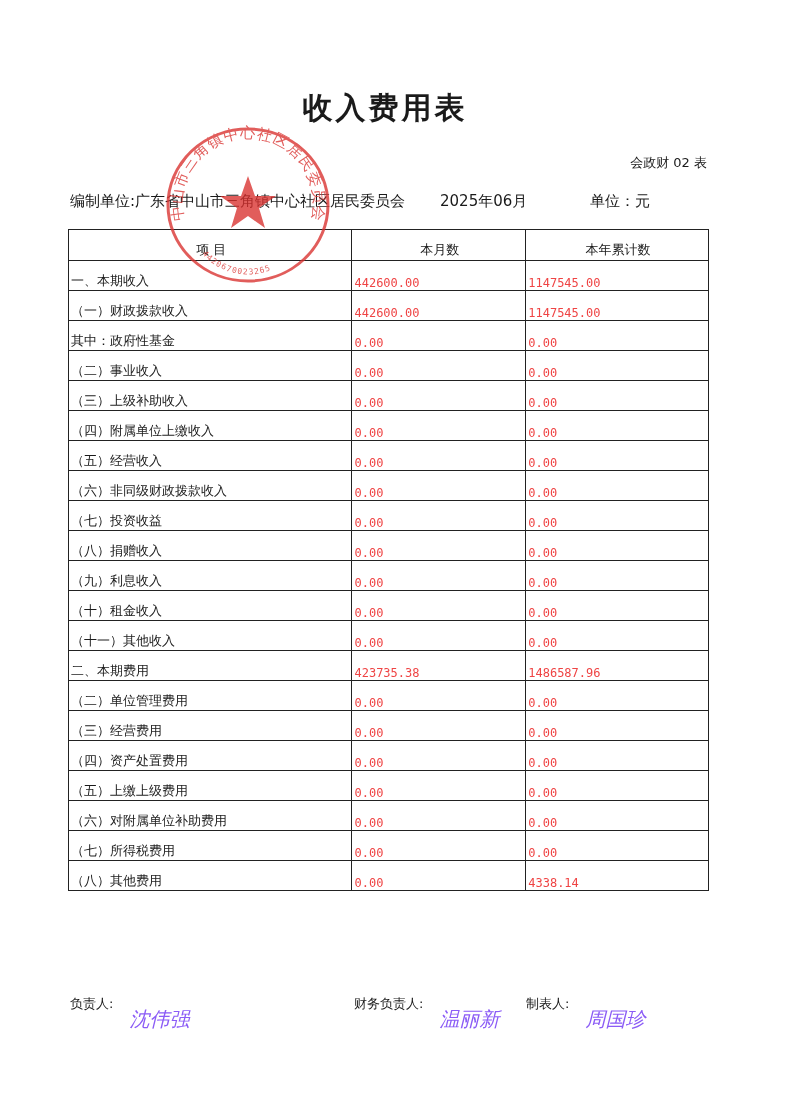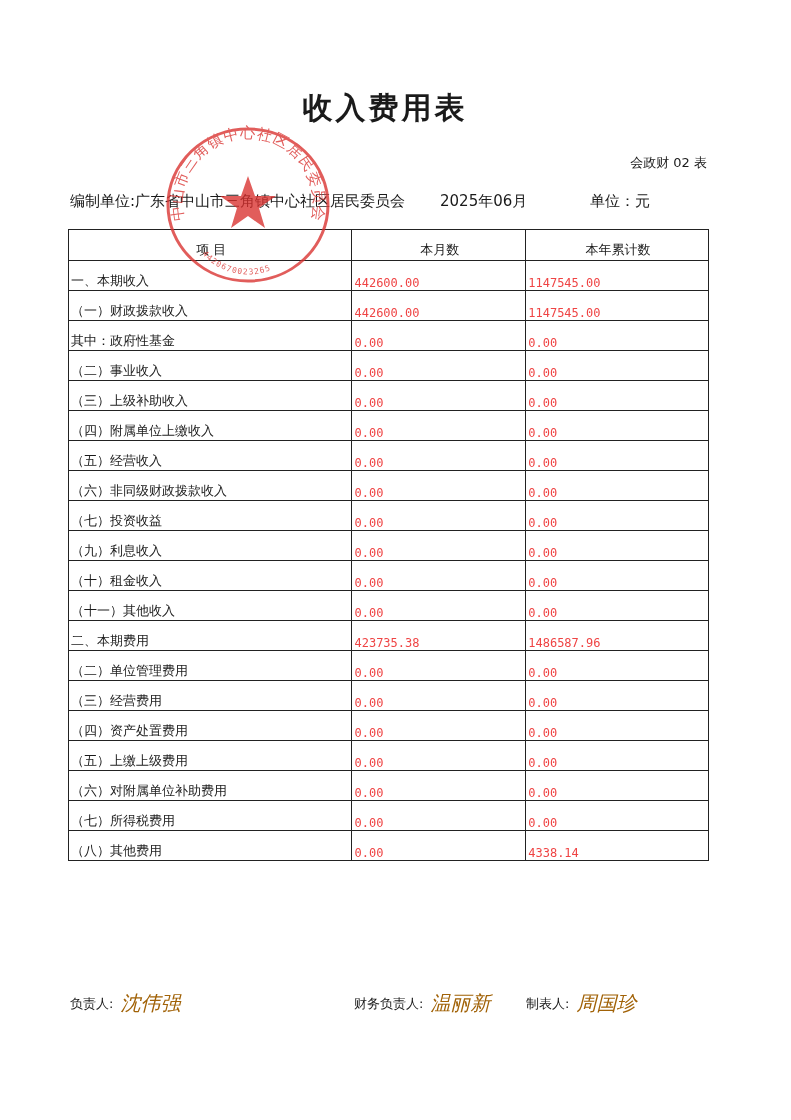--- a/index.html
+++ b/index.html
@@ -15,21 +15,21 @@
   table.report { position:absolute; left:68px; top:229px; width:641px;
                  border-collapse:collapse; font-size:13px; }
   table.report td, table.report th { border:1.5px solid #222; padding:0 0 0 2px;
                  vertical-align:bottom; height:29px; font-weight:normal; }
   table.report th { text-align:center; height:29px; vertical-align:bottom; padding-bottom:1px; }
   table.report td.num { font-family:"DejaVu Sans Mono", "Liberation Mono", monospace; font-size:12px; color:#ef4444; }
   col.c1 { width:284px; } col.c2 { width:174px; } col.c3 { width:183px; }
   .sigs { position:absolute; top:988px; left:70px; width:640px; font-size:13px; }
   .sig { position:absolute; top:0; white-space:nowrap; }
   .sig .name { font-family:"DejaVu Serif", serif; font-style:italic; font-size:20px;
-               color:#a16207; margin-left:7px; position:relative; top:2px; }
+               color:#8b5cf6; margin-left:16px; position:relative; top:18px; }
   .stamp { position:absolute; left:162px; top:124px; width:172px; height:162px; pointer-events:none; opacity:0.78; }
 </style>
 </head>
 <body>
 
 <div class="title">收入费用表</div>
 <div class="form-code">会政财 02 表</div>
 <div class="meta org">编制单位:广东省中山市三角镇中心社区居民委员会</div>
 <div class="meta period">2025年06月</div>
 <div class="meta unit">单位：元</div>
@@ -83,20 +83,25 @@
         <td class="num">0.00</td>
         <td class="num">0.00</td>
       </tr>
       <tr>
         <td>（六）非同级财政拨款收入</td>
         <td class="num">0.00</td>
         <td class="num">0.00</td>
       </tr>
       <tr>
         <td>（七）投资收益</td>
+        <td class="num">0.00</td>
+        <td class="num">0.00</td>
+      </tr>
+      <tr>
+        <td>（八）捐赠收入</td>
         <td class="num">0.00</td>
         <td class="num">0.00</td>
       </tr>
       <tr>
         <td>（九）利息收入</td>
         <td class="num">0.00</td>
         <td class="num">0.00</td>
       </tr>
       <tr>
         <td>（十）租金收入</td>

